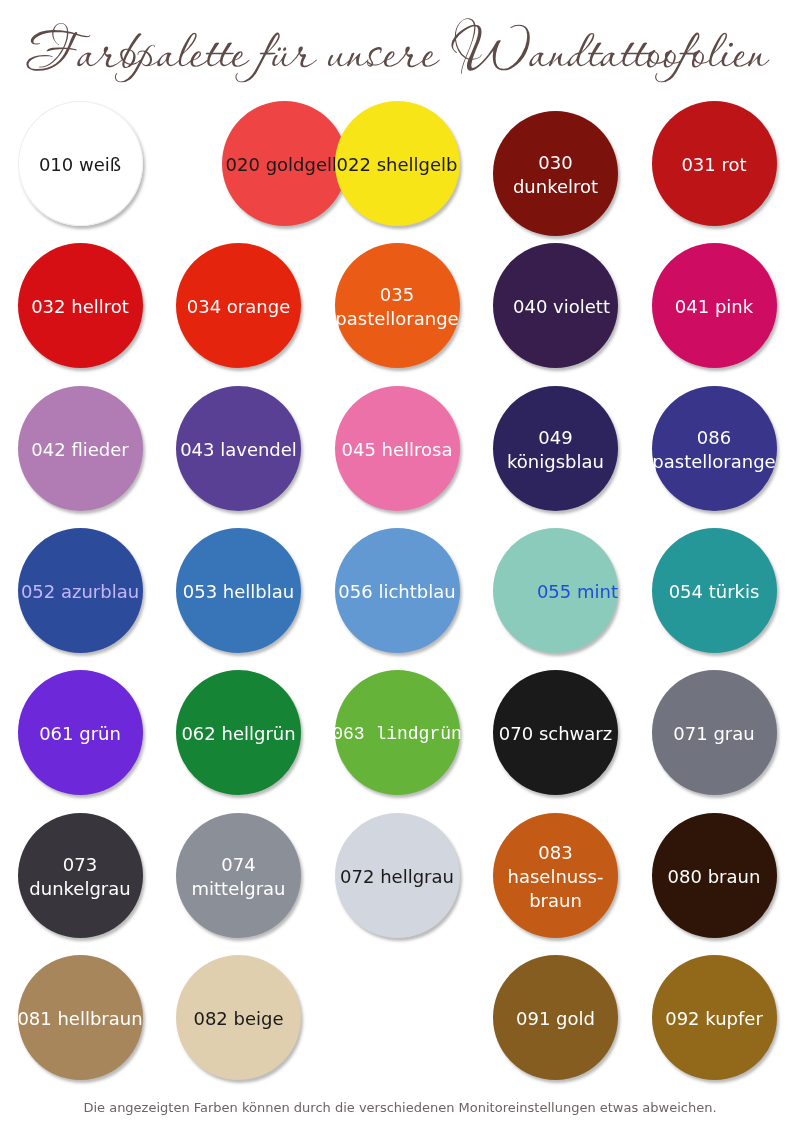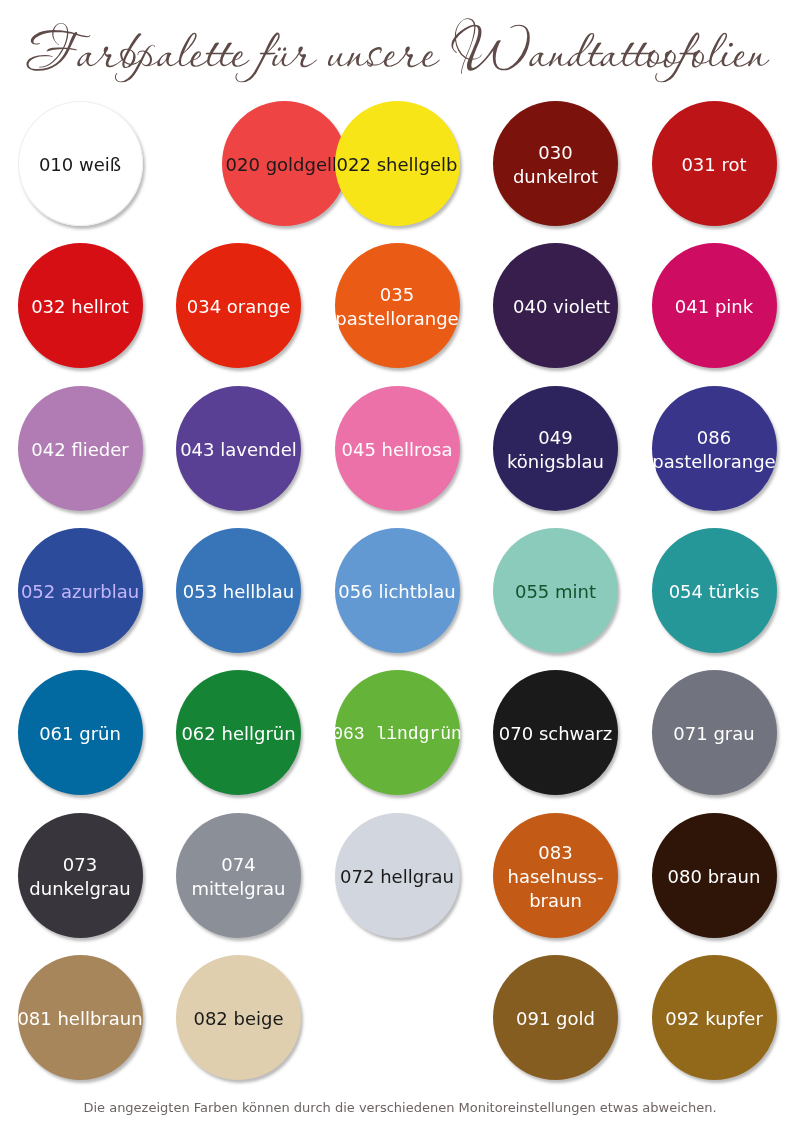--- a/index.html
+++ b/index.html
@@ -39,21 +39,21 @@
       <div class="swatch" style="left: 176px; top: 101px; background: #ef4444; margin-left: 46px;">
         <span class="swatch-label" style="color: rgb(26, 26, 26);">
           <span class="swatch-line">020 goldgelb</span>
         </span>
       </div>
       <div class="swatch" style="left: 334.5px; top: 101px; background: rgb(247, 229, 24);">
         <span class="swatch-label" style="color: rgb(26, 26, 26);">
           <span class="swatch-line">022 shellgelb</span>
         </span>
       </div>
-      <div class="swatch" style="left: 493px; top: 101px; background: rgb(123, 18, 11);">
+      <div class="swatch" style="left: 493px; top: 111px; background: rgb(123, 18, 11);">
         <span class="swatch-label" style="color: rgb(255, 255, 255);">
           <span class="swatch-line">030</span>
           <span class="swatch-line">dunkelrot</span>
         </span>
       </div>
       <div class="swatch" style="left: 651.5px; top: 101px; background: rgb(189, 21, 23);">
         <span class="swatch-label" style="color: rgb(255, 255, 255);">
           <span class="swatch-line">031 rot</span>
         </span>
       </div>
@@ -119,30 +119,30 @@
         <span class="swatch-label" style="color: rgb(255, 255, 255);">
           <span class="swatch-line">053 hellblau</span>
         </span>
       </div>
       <div class="swatch" style="left: 334.5px; top: 527.9px; background: rgb(99, 153, 210);">
         <span class="swatch-label" style="color: rgb(255, 255, 255);">
           <span class="swatch-line">056 lichtblau</span>
         </span>
       </div>
       <div class="swatch" style="left: 493px; top: 527.9px; background: rgb(139, 203, 188);">
-        <span class="swatch-label" style="color: #14532d;">
+        <span class="swatch-label" style="color: #1d4ed8; text-align: right;">
           <span class="swatch-line">055 mint</span>
         </span>
       </div>
       <div class="swatch" style="left: 651.5px; top: 527.9px; background: rgb(38, 151, 152);">
         <span class="swatch-label" style="color: rgb(255, 255, 255);">
           <span class="swatch-line">054 türkis</span>
         </span>
       </div>
-      <div class="swatch" style="left: 17.5px; top: 670.2px; background: #0369a1;">
+      <div class="swatch" style="left: 17.5px; top: 670.2px; background: #6d28d9;">
         <span class="swatch-label" style="color: rgb(255, 255, 255);">
           <span class="swatch-line">061 grün</span>
         </span>
       </div>
       <div class="swatch" style="left: 176px; top: 670.2px; background: rgb(22, 132, 53);">
         <span class="swatch-label" style="color: rgb(255, 255, 255);">
           <span class="swatch-line">062 hellgrün</span>
         </span>
       </div>
       <div class="swatch" style="left: 334.5px; top: 670.2px; background: rgb(101, 180, 57); font-family: Liberation Mono, monospace;">

